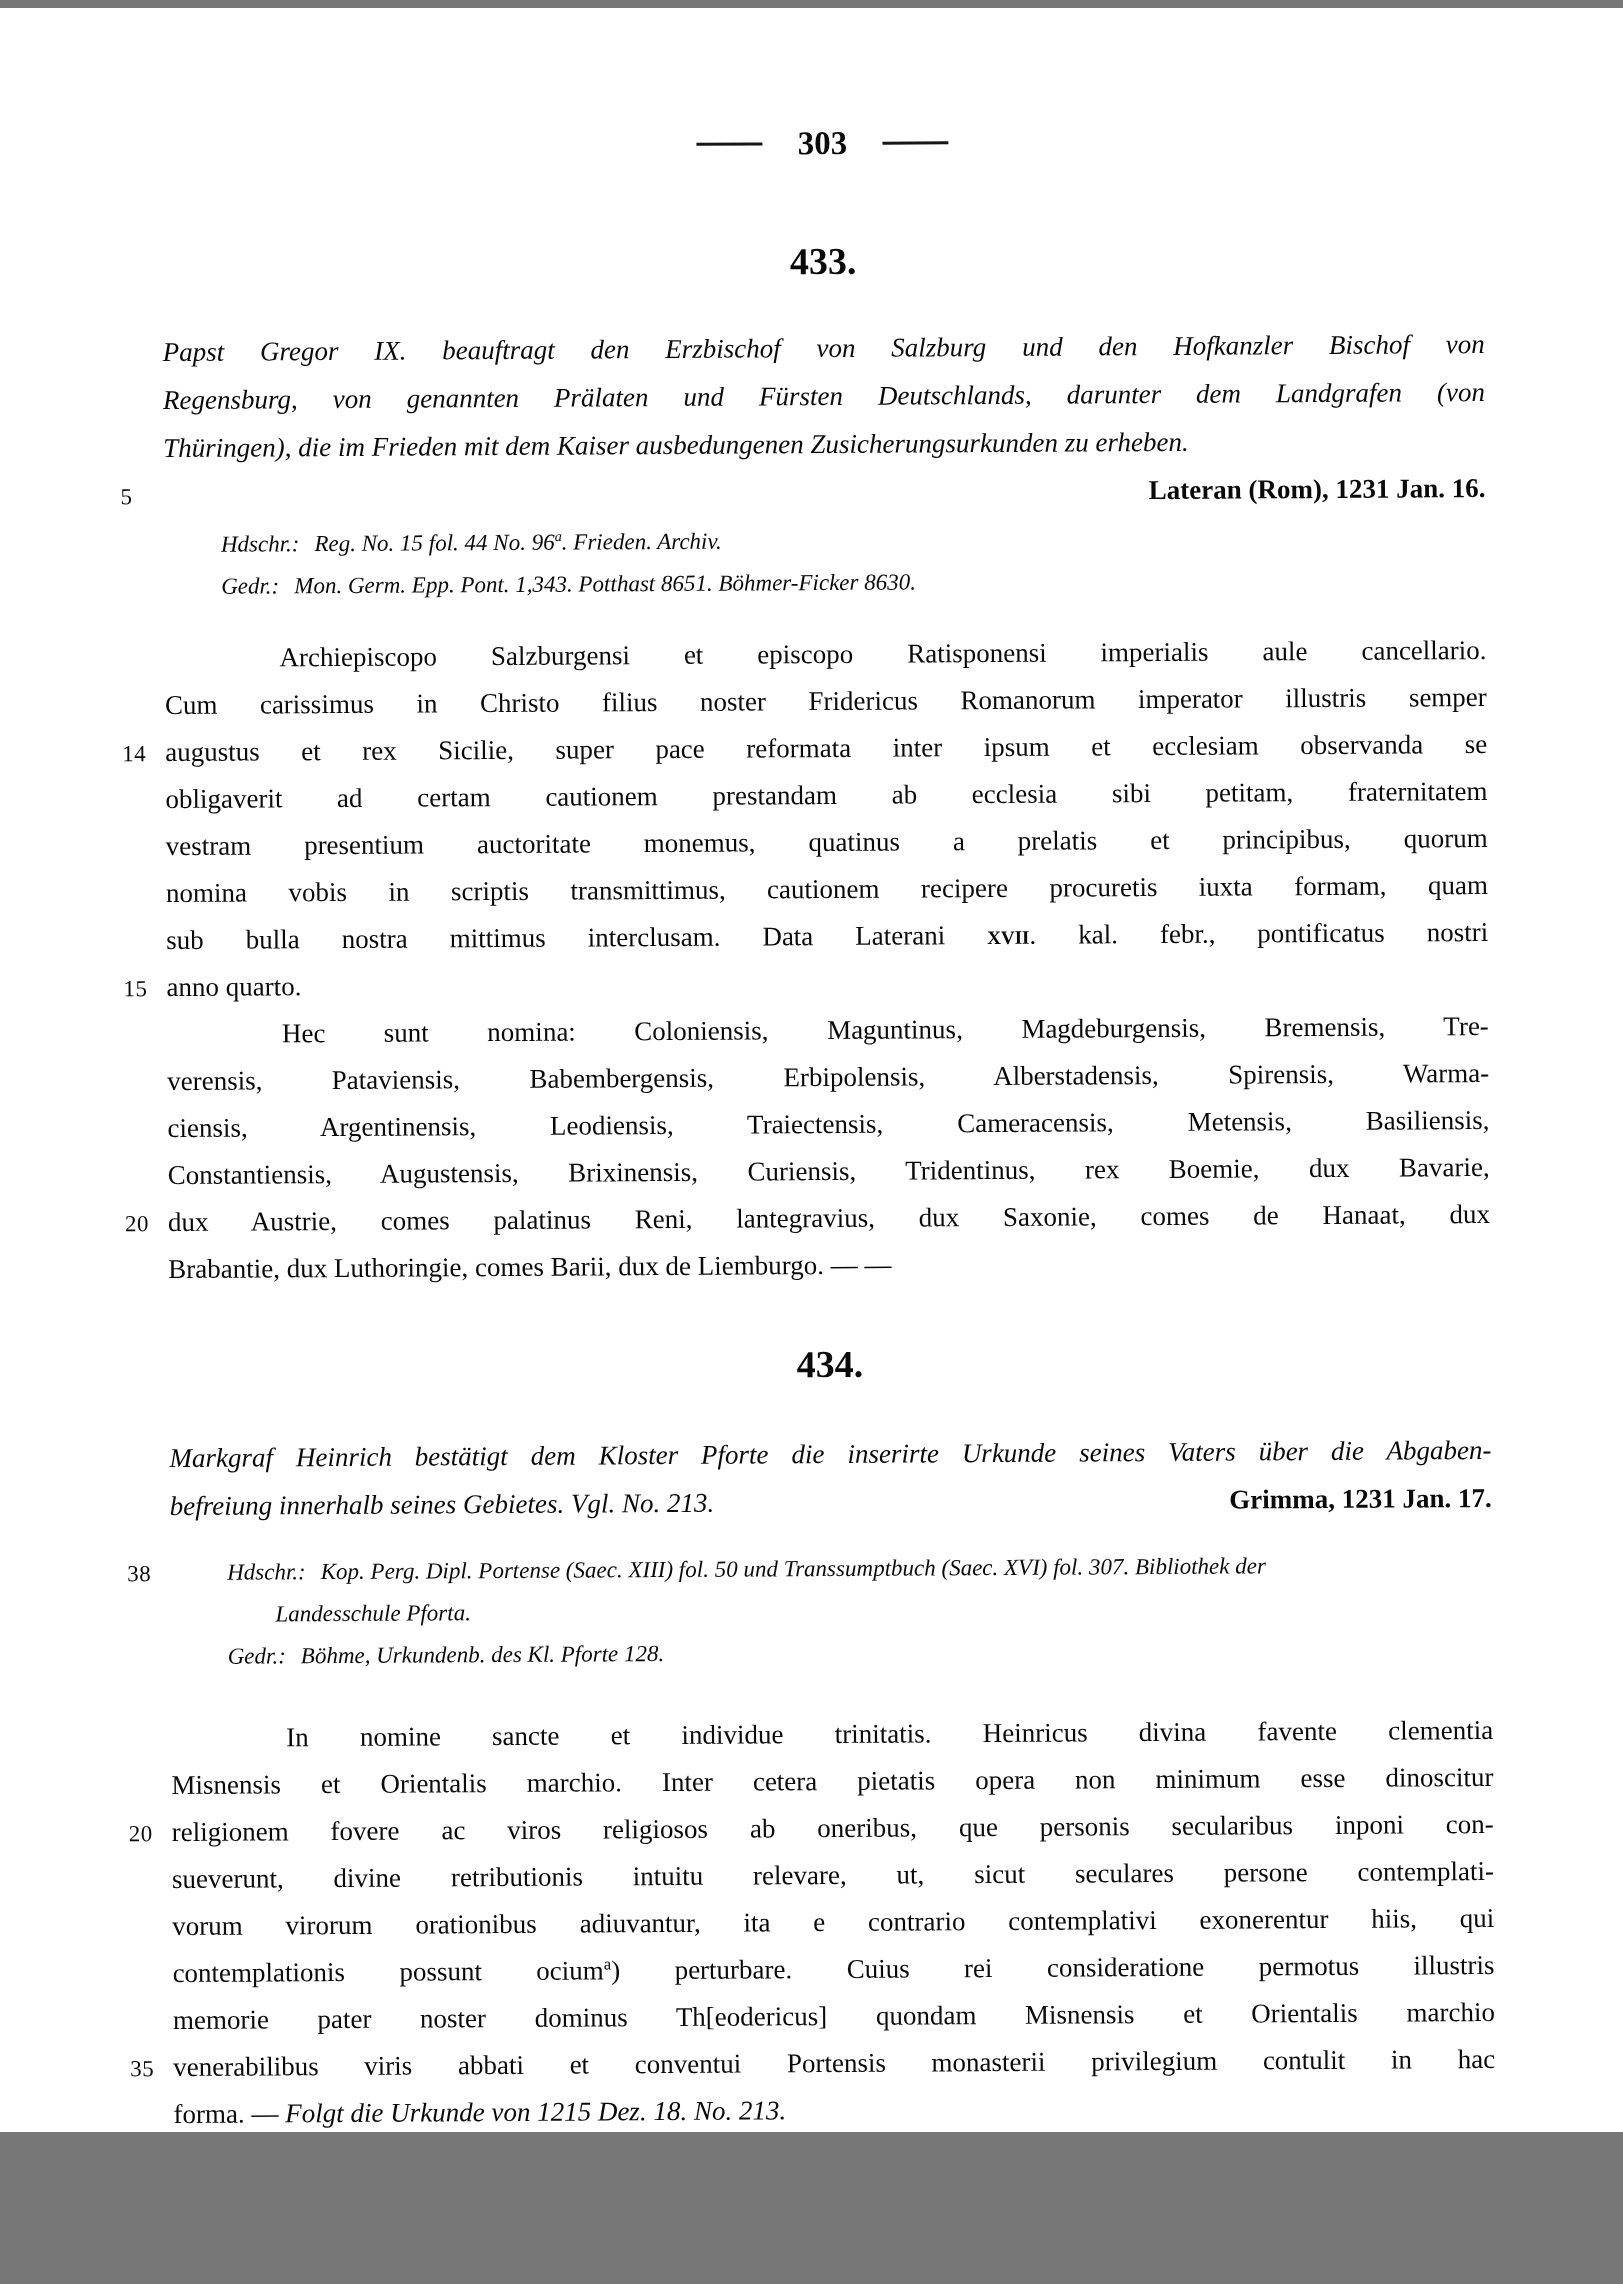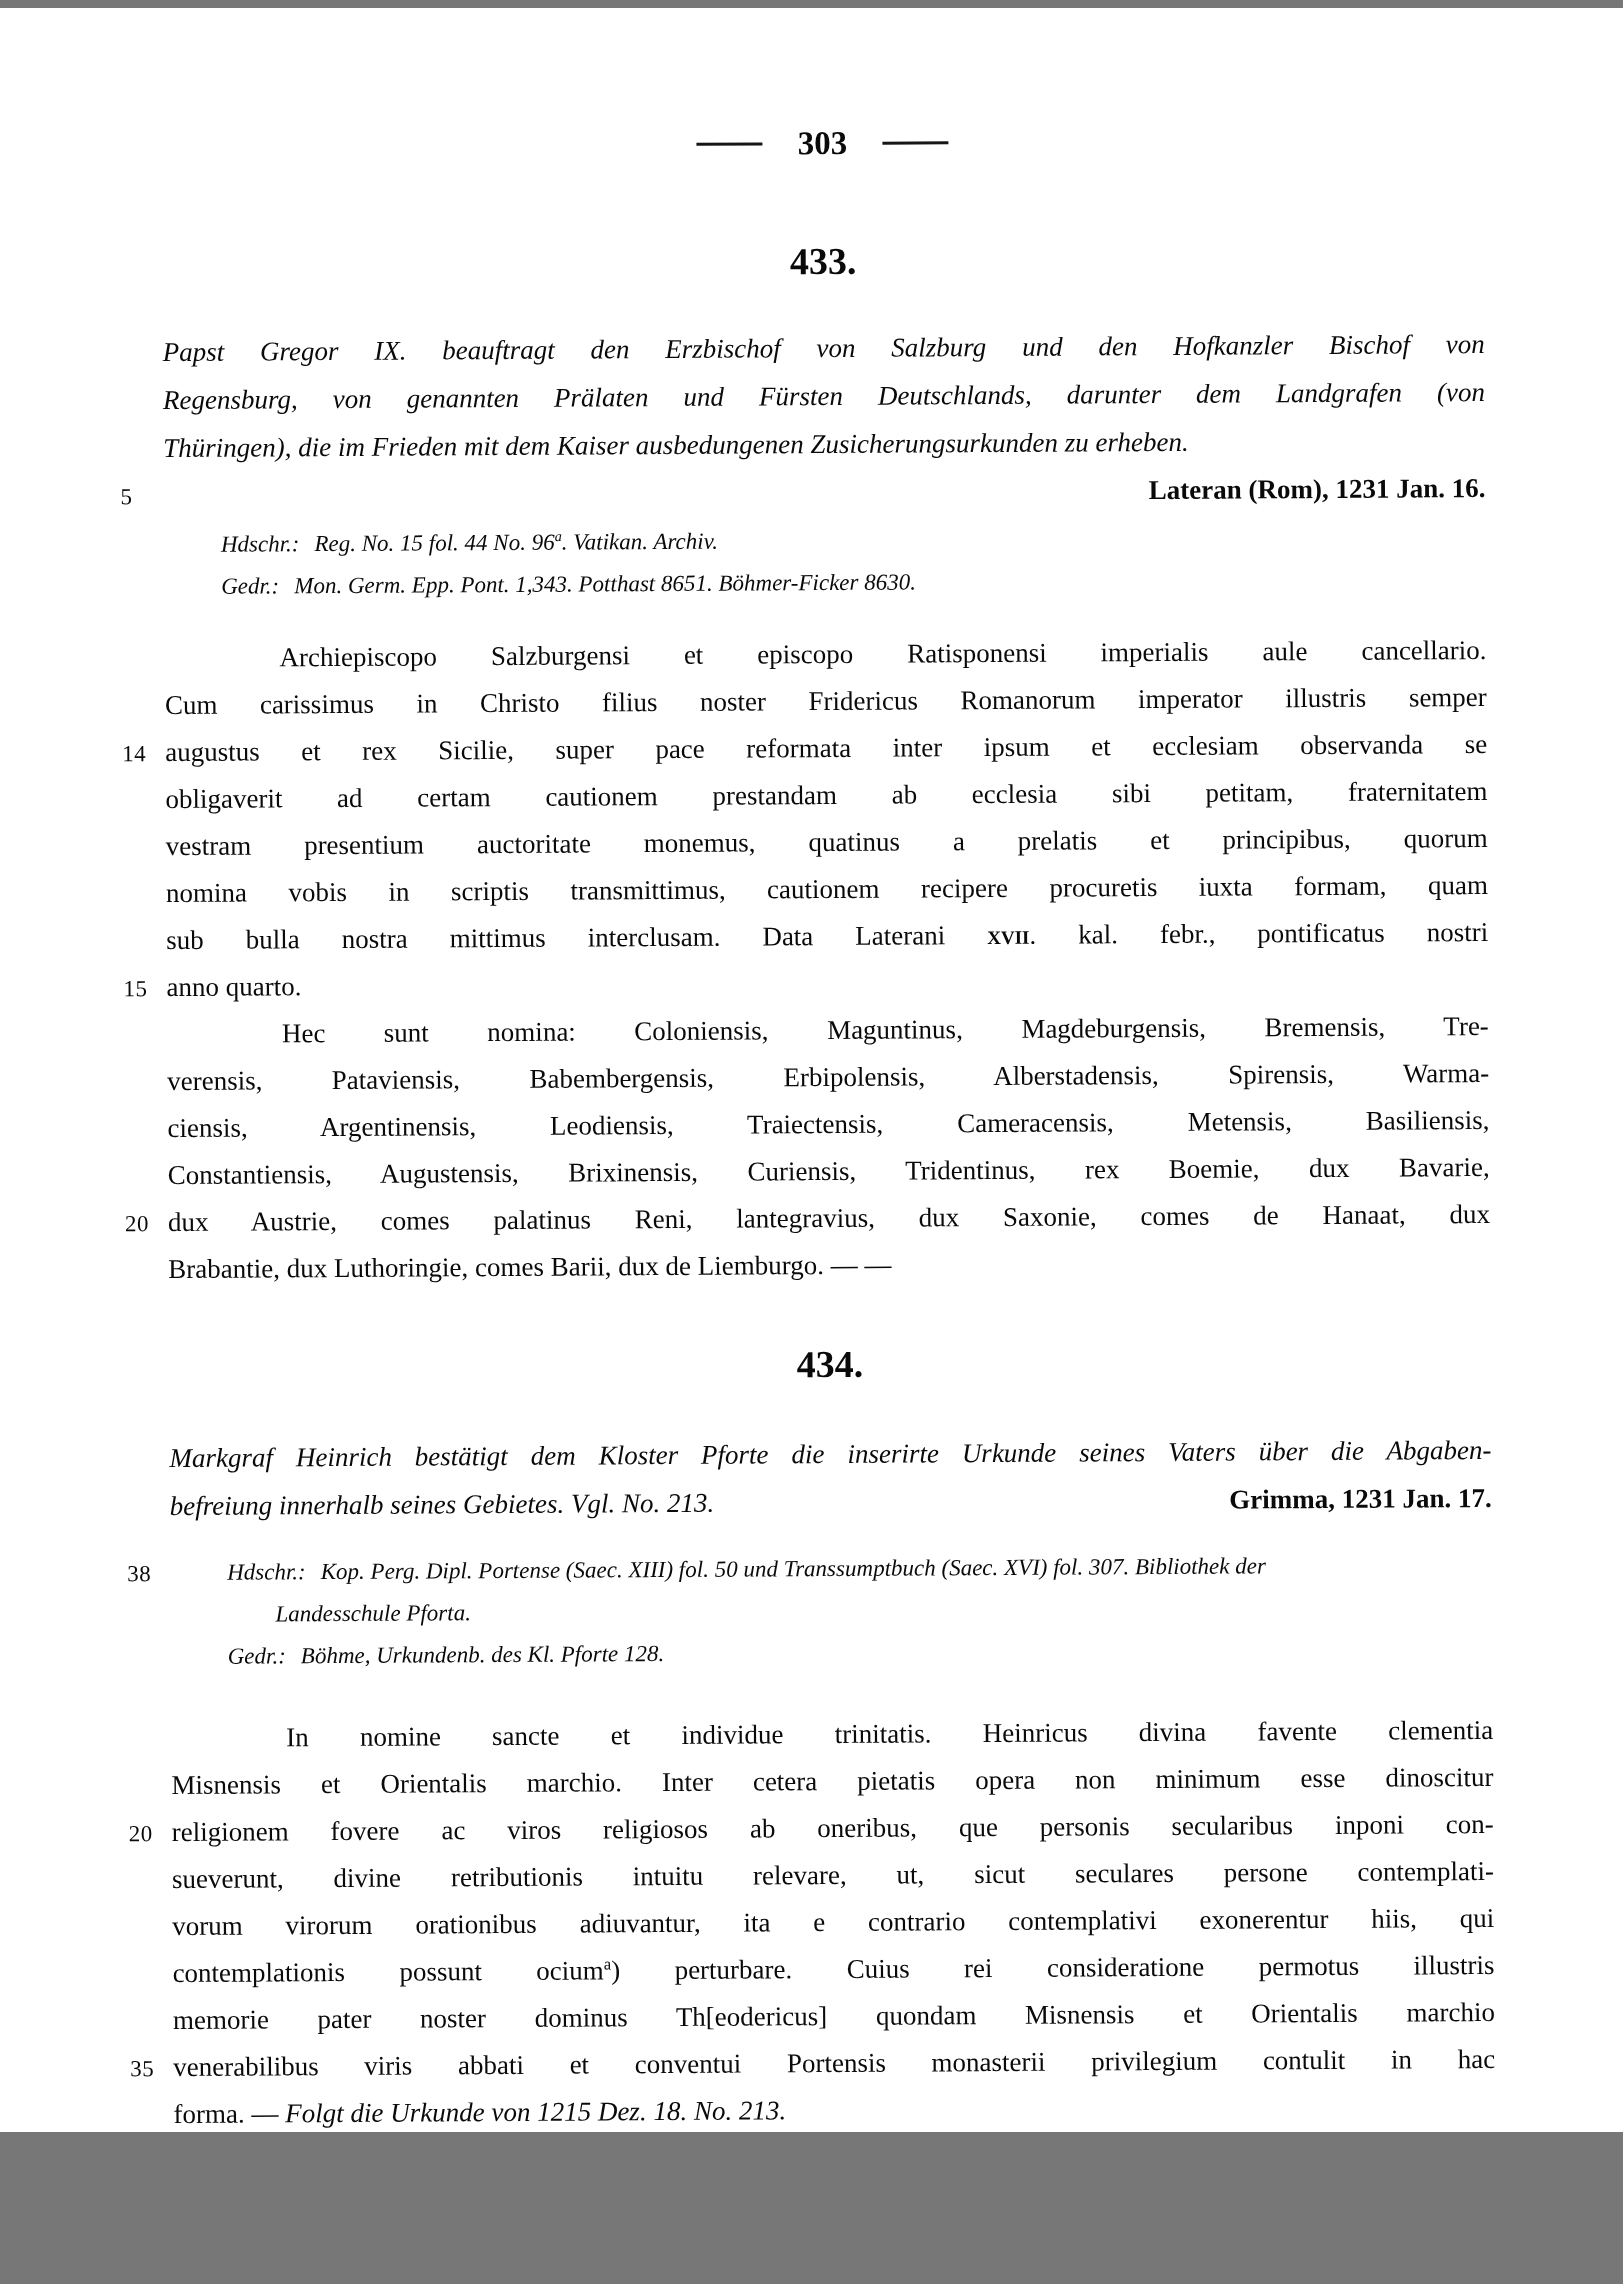--- a/index.html
+++ b/index.html
@@ -139,21 +139,21 @@
         <div class="line last">Thüringen), die im Frieden mit dem Kaiser ausbedungenen Zusicherungsurkunden zu erheben.</div>
       </div>
 
       <div class="dateline-row">
         <span class="margin-num">5</span>
         <span>Lateran (Rom), 1231 Jan. 16.</span>
       </div>
 
       <div class="refs">
         <div class="line">
-          <span class="ref-label">Hdschr.:</span><span>Reg. No. 15 fol. 44 No. 96</span><span class="sup">a</span><span>. Vatikan. Archiv.</span>
+          <span class="ref-label">Hdschr.:</span><span>Reg. No. 15 fol. 44 No. 96</span><span class="sup">a</span><span>. Frieden. Archiv.</span>
         </div>
         <div class="line">
           <span class="ref-label">Gedr.:</span><span>Mon. Germ. Epp. Pont. 1,343.  Potthast 8651.  Böhmer-Ficker 8630.</span>
         </div>
       </div>
 
       <div class="bodyblock">
         <div class="line bodyline indent">Archiepiscopo Salzburgensi et episcopo Ratisponensi imperialis aule cancellario.</div>
         <div class="line bodyline">Cum carissimus in Christo filius noster Fridericus Romanorum imperator illustris semper</div>
         <div class="line bodyline">

